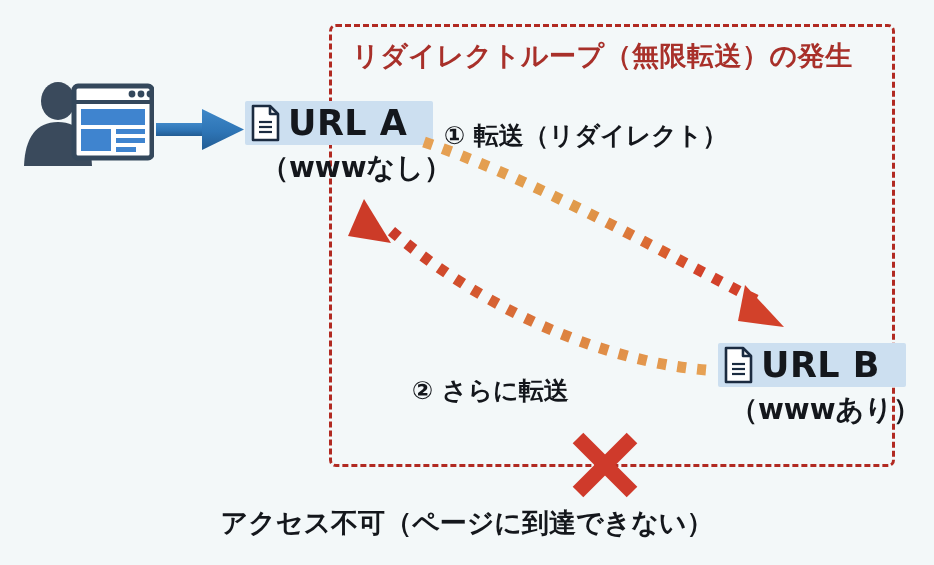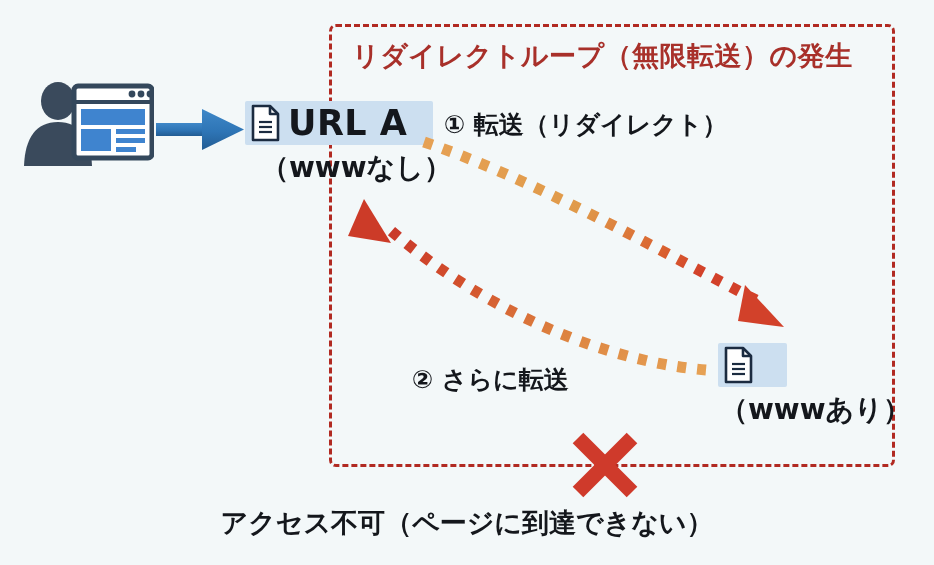--- a/index.html
+++ b/index.html
@@ -96,29 +96,30 @@
     color: #14171c;
     margin-top: 7px;
     letter-spacing: 0px;
     line-height: 1.1;
   }
 
   #url-a { left: 245px; top: 101px; }
   #url-a .url-sub { margin-left: 16px; }
 
   #url-b { left: 718px; top: 343px; }
-  #url-b .url-sub { margin-left: 2px; }
+  #url-b .url-sub { margin-left: 12px; }
 
   
   .step-label {
     font-size: 25px;
     font-weight: bold;
     color: #14171c;
     white-space: nowrap;
     letter-spacing: 0px;
+    margin-top: 11px;
   }
   #step1-label { left: 444px; top: 108px; }
   #step2-label { left: 412px; top: 363px; }
 
   
   #redirect-arrows {
     left: 0; top: 0;
     width: 934px; height: 565px;
     pointer-events: none;
   }
@@ -207,20 +208,21 @@
 
   <div class="abs url-node" id="url-b">
     <div class="url-chip">
       <svg class="doc-icon" viewBox="0 0 31 38" xmlns="http://www.w3.org/2000/svg">
         <path d="M3 2 H20 L28 10 V36 H3 Z" fill="#ffffff" stroke="#1b2b40" stroke-width="2.6" stroke-linejoin="round"></path>
         <path d="M20 2 V10 H28" fill="none" stroke="#1b2b40" stroke-width="2.6" stroke-linejoin="round"></path>
         <line x1="9" y1="18" x2="22" y2="18" stroke="#1b2b40" stroke-width="2.2"></line>
         <line x1="9" y1="23" x2="22" y2="23" stroke="#1b2b40" stroke-width="2.2"></line>
         <line x1="9" y1="28" x2="22" y2="28" stroke="#1b2b40" stroke-width="2.2"></line>
       </svg>
+      <span class="url-label">URL B</span>
     </div>
     <div class="url-sub">（wwwあり）</div>
   </div>
 
   <div class="abs step-label" id="step1-label">① 転送（リダイレクト）</div>
 
   <div class="abs step-label" id="step2-label">② さらに転送</div>
 
   <div class="abs" id="redirect-arrows">
     <svg viewBox="0 0 934 565" width="934" height="565" xmlns="http://www.w3.org/2000/svg">

